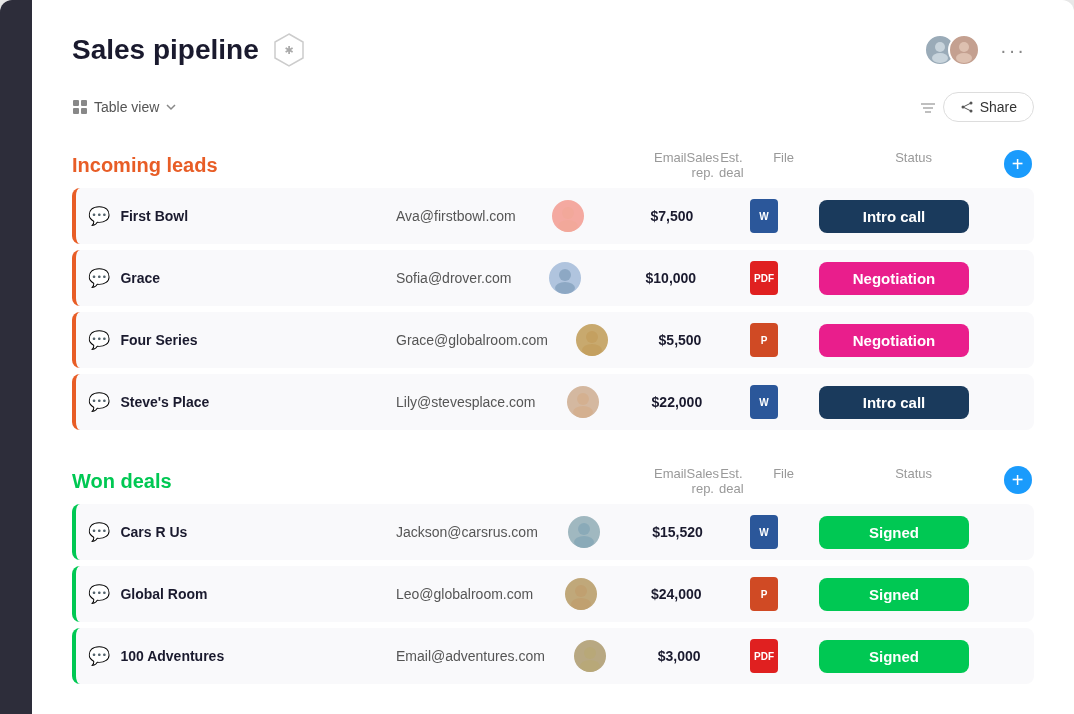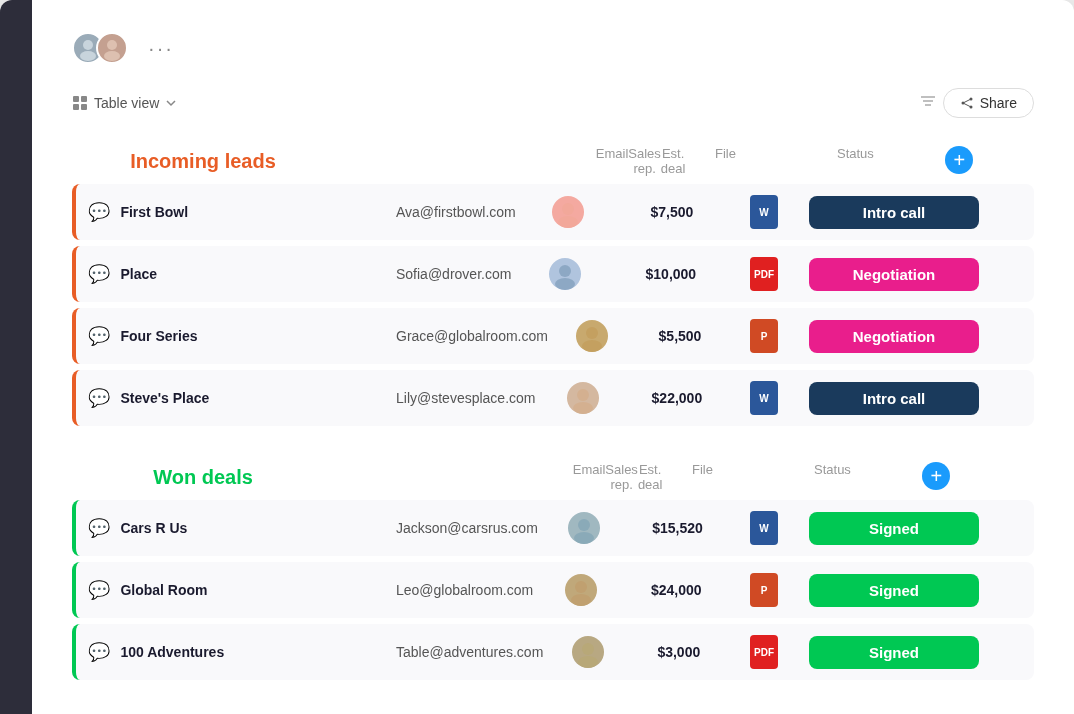--- a/index.html
+++ b/index.html
@@ -99,21 +99,21 @@
       gap: 6px;
       background: none;
       border: none;
       cursor: pointer;
       color: #555;
       font-size: 14px;
       font-weight: 500;
     }
     .filter-share {
       display: flex;
-      align-items: center;
+      align-items: flex-end;
       gap: 6px;
     }
     .filter-btn {
       background: none;
       border: none;
       cursor: pointer;
       color: #888;
       font-size: 18px;
     }
     .share-btn {
@@ -128,21 +128,21 @@
       font-size: 14px;
       color: #333;
       font-weight: 500;
     }
     .section {
       margin-bottom: 36px;
     }
     .section-header-row {
       display: flex;
       align-items: center;
-      justify-content: center;
+      justify-content: space-between;
       margin-bottom: 8px;
     }
     .section-title {
       font-size: 20px;
       font-weight: 700;
     }
     .section-title.incoming { color: #e85d26; }
     .section-title.won { color: #00c853; }
     .add-btn {
       width: 28px;
@@ -234,21 +234,21 @@
     }
     .file-word { background: #2b579a; }
     .file-pdf { background: #e02020; }
     .file-ppt { background: #d04a24; }
     .row-status {
       display: flex;
       justify-content: center;
     }
     .status-badge {
       padding: 8px 0;
-      width: 170px;
+      width: 150px;
       border-radius: 8px;
       text-align: center;
       font-size: 15px;
       font-weight: 700;
       color: #fff;
       cursor: pointer;
     }
     .status-intro { background: #1a3a5c; }
     .status-negotiation { background: #e91e8c; }
     .status-signed { background: #00c853; }
@@ -257,20 +257,29 @@
     }
   </style>
 </head>
 <body>
 
 <div class="window">
   <div class="sidebar"></div>
   <div class="main">
 
     <div class="header">
+      <div class="header-left">
+        <span class="page-title">Sales pipeline</span>
+        <div class="hex-icon">
+          <svg width="36" height="36" viewBox="0 0 36 36">
+            <polygon points="18,2 32,10 32,26 18,34 4,26 4,10" fill="none" stroke="#ccc" stroke-width="1.5"></polygon>
+            <text x="18" y="22" text-anchor="middle" font-size="11" fill="#aaa">✱</text>
+          </svg>
+        </div>
+      </div>
       <div class="header-right">
         <div class="avatars">
           <div class="avatar-circle" style="background:#9aabb8;">
             <svg width="28" height="28" viewBox="0 0 28 28">
               <circle cx="14" cy="11" r="5" fill="#c8d4dc"></circle>
               <ellipse cx="14" cy="22" rx="8" ry="5" fill="#c8d4dc"></ellipse>
             </svg>
           </div>
           <div class="avatar-circle" style="background:#c4a090;">
             <svg width="28" height="28" viewBox="0 0 28 28">
@@ -355,21 +364,21 @@
         <div class="file-badge file-word">W</div>
       </div>
       <div class="row-status">
         <div class="status-badge status-intro">Intro call</div>
       </div>
       <div class="row-actions"></div>
     </div>
           <div class="data-row">
       <div class="row-name">
         <span style="color:#c0c4cc;font-size:18px;">💬</span>
-        <span>Place</span>
+        <span>Grace</span>
       </div>
       <div class="row-email">Sofia@drover.com</div>
       <div class="row-avatar">
         <div class="rep-avatar av-sofia">
           <svg width="32" height="32" viewBox="0 0 32 32">
     <circle cx="16" cy="13" r="6" fill="#8da8c4"></circle>
     <ellipse cx="16" cy="26" rx="10" ry="6" fill="#8da8c4"></ellipse>
   </svg>
         </div>
       </div>
@@ -493,21 +502,21 @@
       <div class="row-status">
         <div class="status-badge status-signed">Signed</div>
       </div>
       <div class="row-actions"></div>
     </div>
           <div class="data-row won-row">
       <div class="row-name">
         <span style="color:#c0c4cc;font-size:18px;">💬</span>
         <span>100 Adventures</span>
       </div>
-      <div class="row-email">Table@adventures.com</div>
+      <div class="row-email">Email@adventures.com</div>
       <div class="row-avatar">
         <div class="rep-avatar av-noah">
           <svg width="32" height="32" viewBox="0 0 32 32">
     <circle cx="16" cy="13" r="6" fill="#b8a878"></circle>
     <ellipse cx="16" cy="26" rx="10" ry="6" fill="#b8a878"></ellipse>
   </svg>
         </div>
       </div>
       <div class="row-deal">$3,000</div>
       <div class="row-file">

